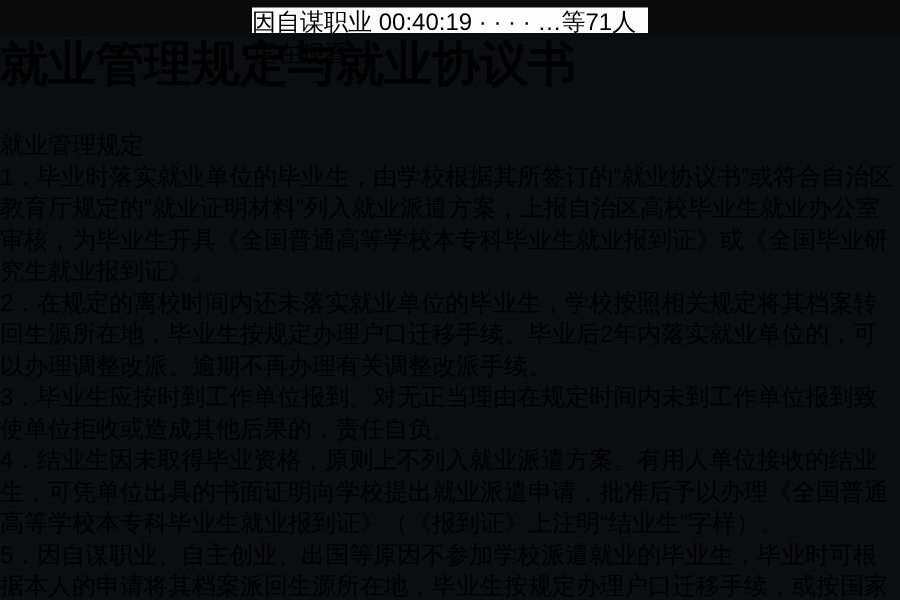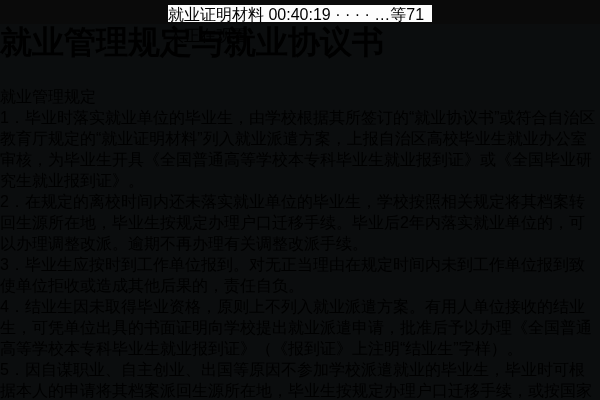--- a/index.html
+++ b/index.html
@@ -45,21 +45,21 @@
   .btn-outline{position:absolute;left:536px;top:393px;width:26px;height:7px;border:1px solid #cfd2d6;
                border-bottom:none;border-radius:3px 3px 0 0;box-sizing:border-box;}
 </style>
 </head>
 <body>
 
 <div class="stage">
 
   <div class="topbar">
     <div class="share-pill">
-      <span class="sh-label">就业证明材料</span>
+      <span class="sh-label">因自谋职业</span>
       <span class="sh-timer">00:40:19</span>
       <span class="sh-dots">· · · ·</span>
       <span class="sh-viewers">…等71人正在观看</span>
       <span class="sh-divider"></span>
     </div>
   </div>
 
   <div class="slide">
     <div class="deco-ysq"></div>
     <div class="deco-red"></div>

